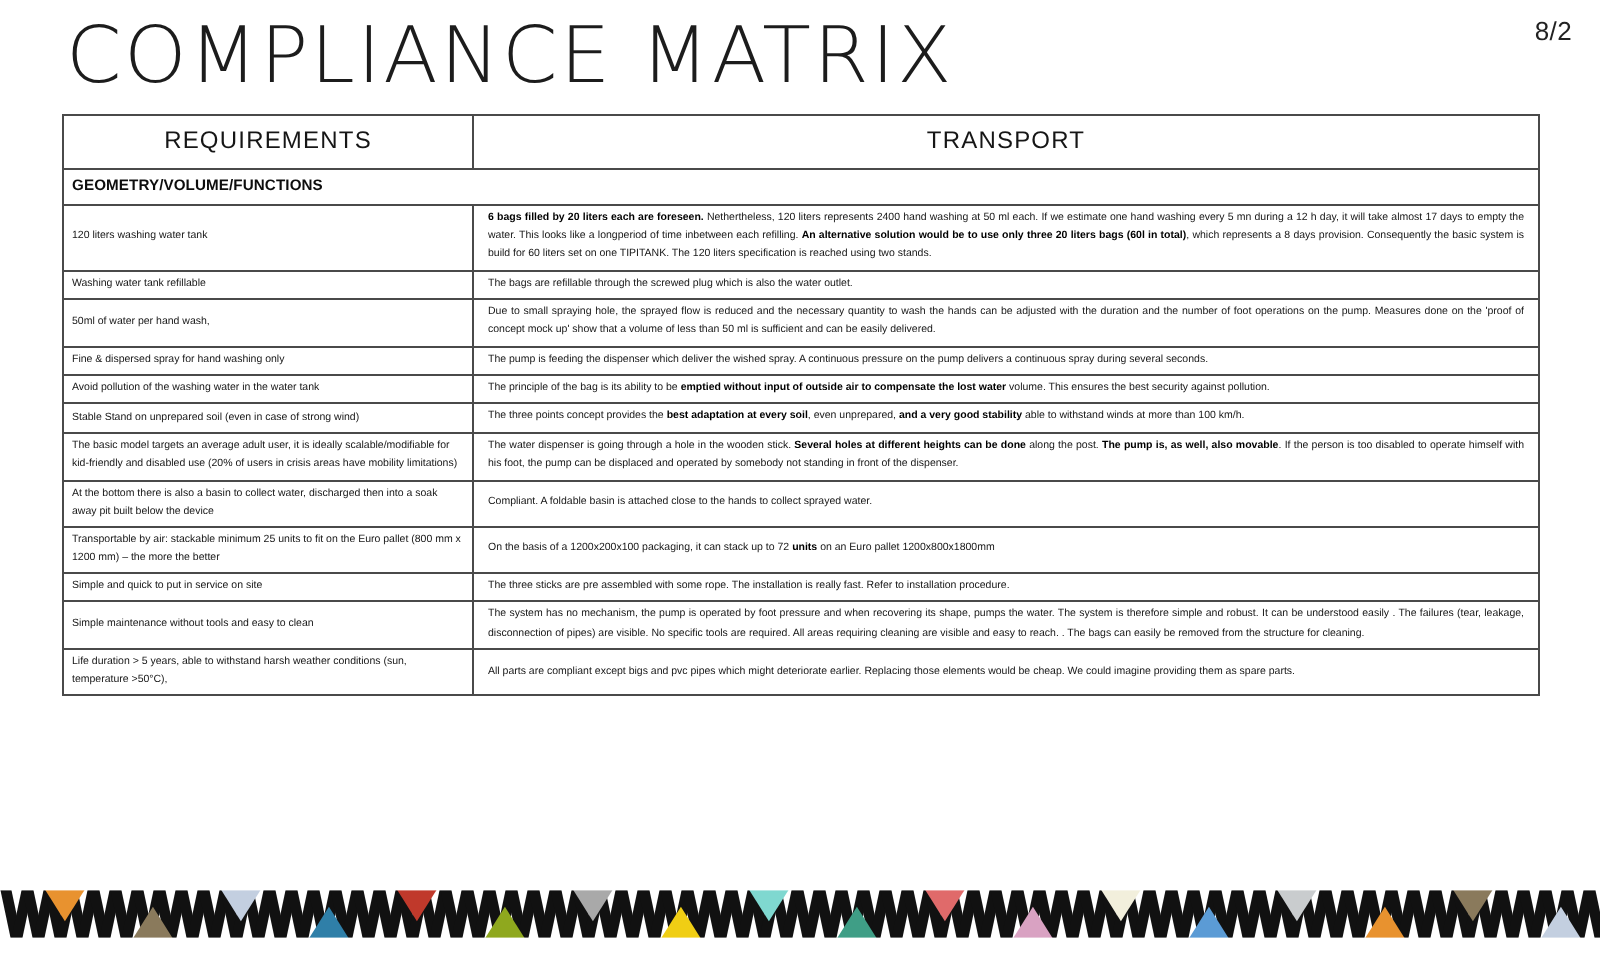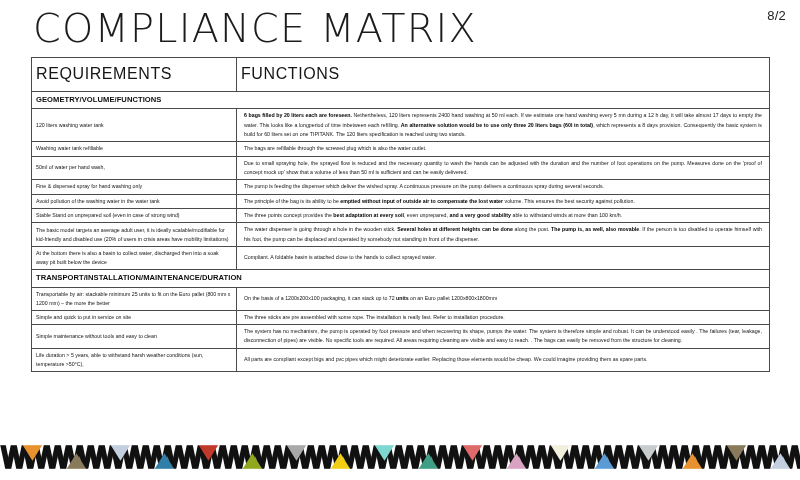--- a/index.html
+++ b/index.html
@@ -63,21 +63,22 @@
   .matrix td, .matrix th {
     border: 0.9px solid #4a4a4a;
     padding: 2px 4px 2px 4px;
     vertical-align: middle;
     font-size: 5.1px;
     line-height: 1.62;
     text-align: left;
   }
 
   tr.head-row th {
-    font-size: 16px;
+    text-align: center;
+    font-size: 12px;
     font-weight: 400;
     letter-spacing: 0.6px;
     padding: 3px 4px 4px 4px;
     color: #161616;
   }
 
   tr.section-row td {
     font-size: 7.6px;
     font-weight: 700;
     letter-spacing: 0.05px;
@@ -125,21 +126,21 @@
   <div class="doc-title">COMPLIANCE MATRIX</div>
 
   <table class="matrix">
     <colgroup>
       <col class="c-req">
       <col class="c-comp">
     </colgroup>
     <thead>
       <tr class="head-row">
         <th>REQUIREMENTS</th>
-        <th>FUNCTIONS</th>
+        <th>TRANSPORT</th>
       </tr>
     </thead>
     <tbody id="matrix-body">
         <tr class="section-row">
           <td colspan="2">GEOMETRY/VOLUME/FUNCTIONS</td>
         </tr>
         <tr>
           <td class="req">120 liters washing water tank</td>
           <td class="comp"><b>6 bags filled by 20 liters each are foreseen.</b> Nethertheless, 120 liters represents 2400 hand washing at 50 ml each. If we estimate one hand washing every 5 mn during a 12 h day, it will take almost 17 days to empty the water. This looks like a longperiod of time inbetween each refilling. <b>An alternative solution would be to use only three 20 liters bags (60l in total)</b>, which represents a 8 days provision.  Consequently the basic system is build for 60 liters set on one TIPITANK. The 120 liters specification is reached using two stands.</td>
         </tr>
@@ -163,23 +164,20 @@
           <td class="req">Stable Stand on unprepared soil (even in case of strong wind)</td>
           <td class="comp">The three points concept provides the <b>best adaptation at every soil</b>, even unprepared, <b>and a very good stability</b> able to withstand winds at more than 100 km/h.</td>
         </tr>
         <tr>
           <td class="req">The basic model targets an average adult user, it is ideally scalable/modifiable for kid-friendly and disabled use (20% of users in crisis areas have mobility limitations)</td>
           <td class="comp">The water dispenser is going through a hole in the wooden stick. <b>Several holes at different heights can be done</b> along the post. <b>The pump is, as well, also movable</b>. If the person is too disabled to operate himself with his foot, the pump can be displaced and operated by somebody not standing in front of the dispenser.</td>
         </tr>
         <tr>
           <td class="req">At the bottom there is also a basin to collect water, discharged then into a soak away pit built below the device</td>
           <td class="comp">Compliant. A foldable basin is attached close to the hands to collect sprayed water.</td>
-        </tr>
-        <tr class="section-row">
-          <td colspan="2">TRANSPORT/INSTALLATION/MAINTENANCE/DURATION</td>
         </tr>
         <tr>
           <td class="req">Transportable by air: stackable minimum 25 units to fit on the Euro pallet (800 mm x 1200 mm) – the more the better</td>
           <td class="comp">On the basis of a 1200x200x100 packaging, it can stack up to 72 <b>units</b> on an Euro pallet 1200x800x1800mm</td>
         </tr>
         <tr>
           <td class="req">Simple and quick to put in service on site</td>
           <td class="comp">The three sticks are pre assembled with some rope.  The installation is really fast. Refer to installation procedure.</td>
         </tr>
         <tr>

